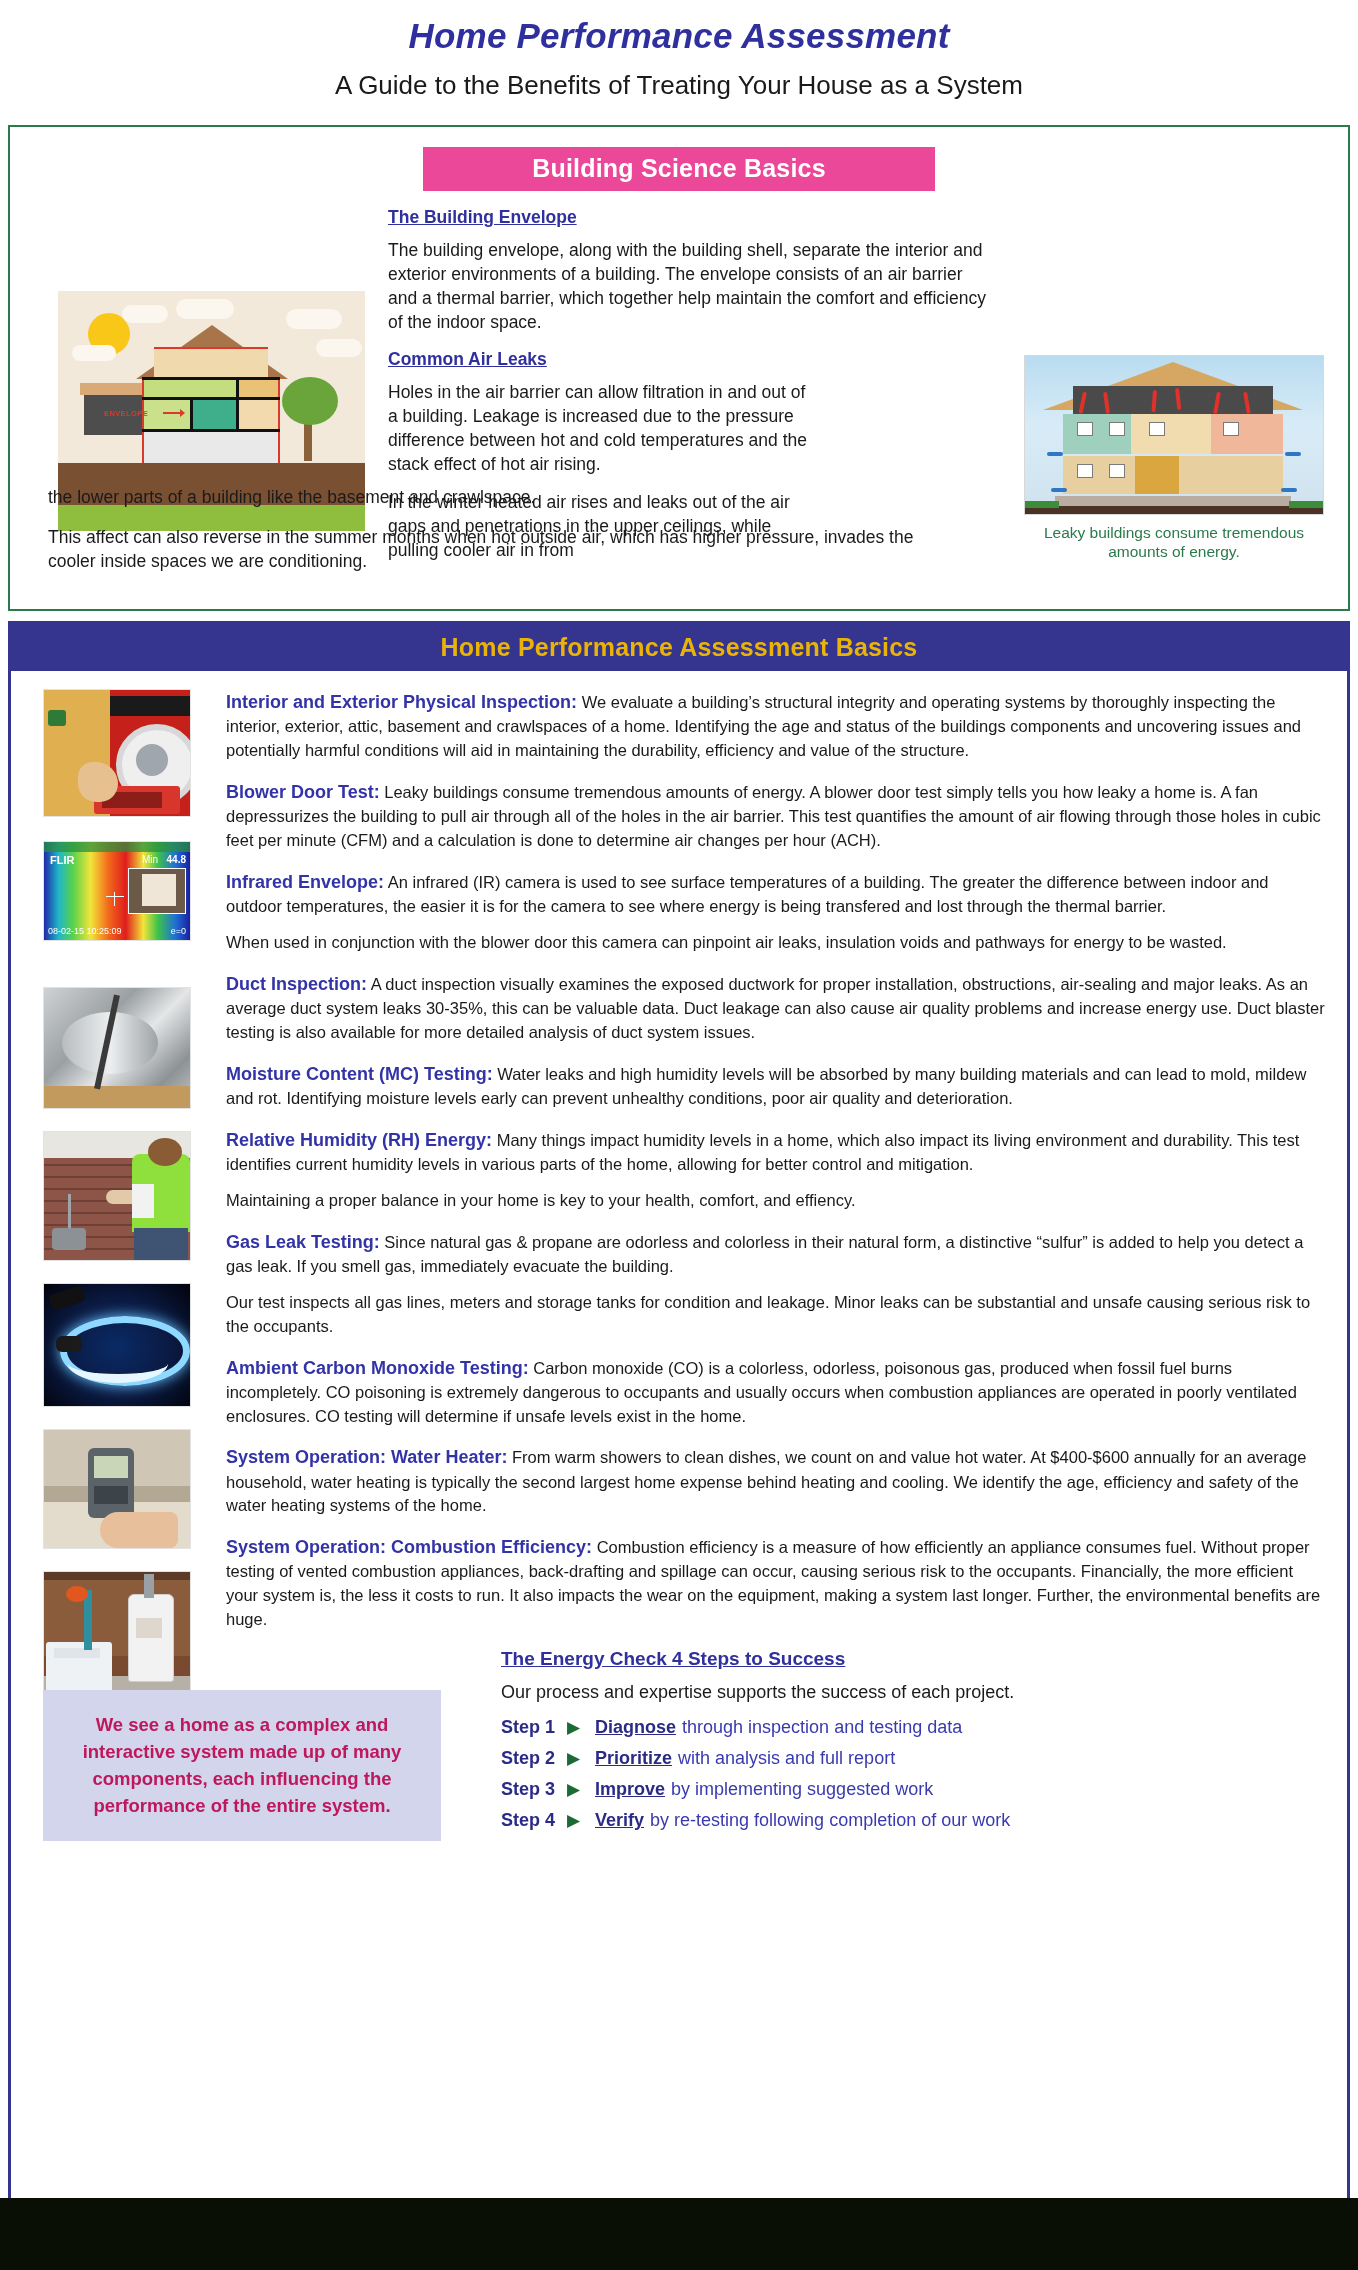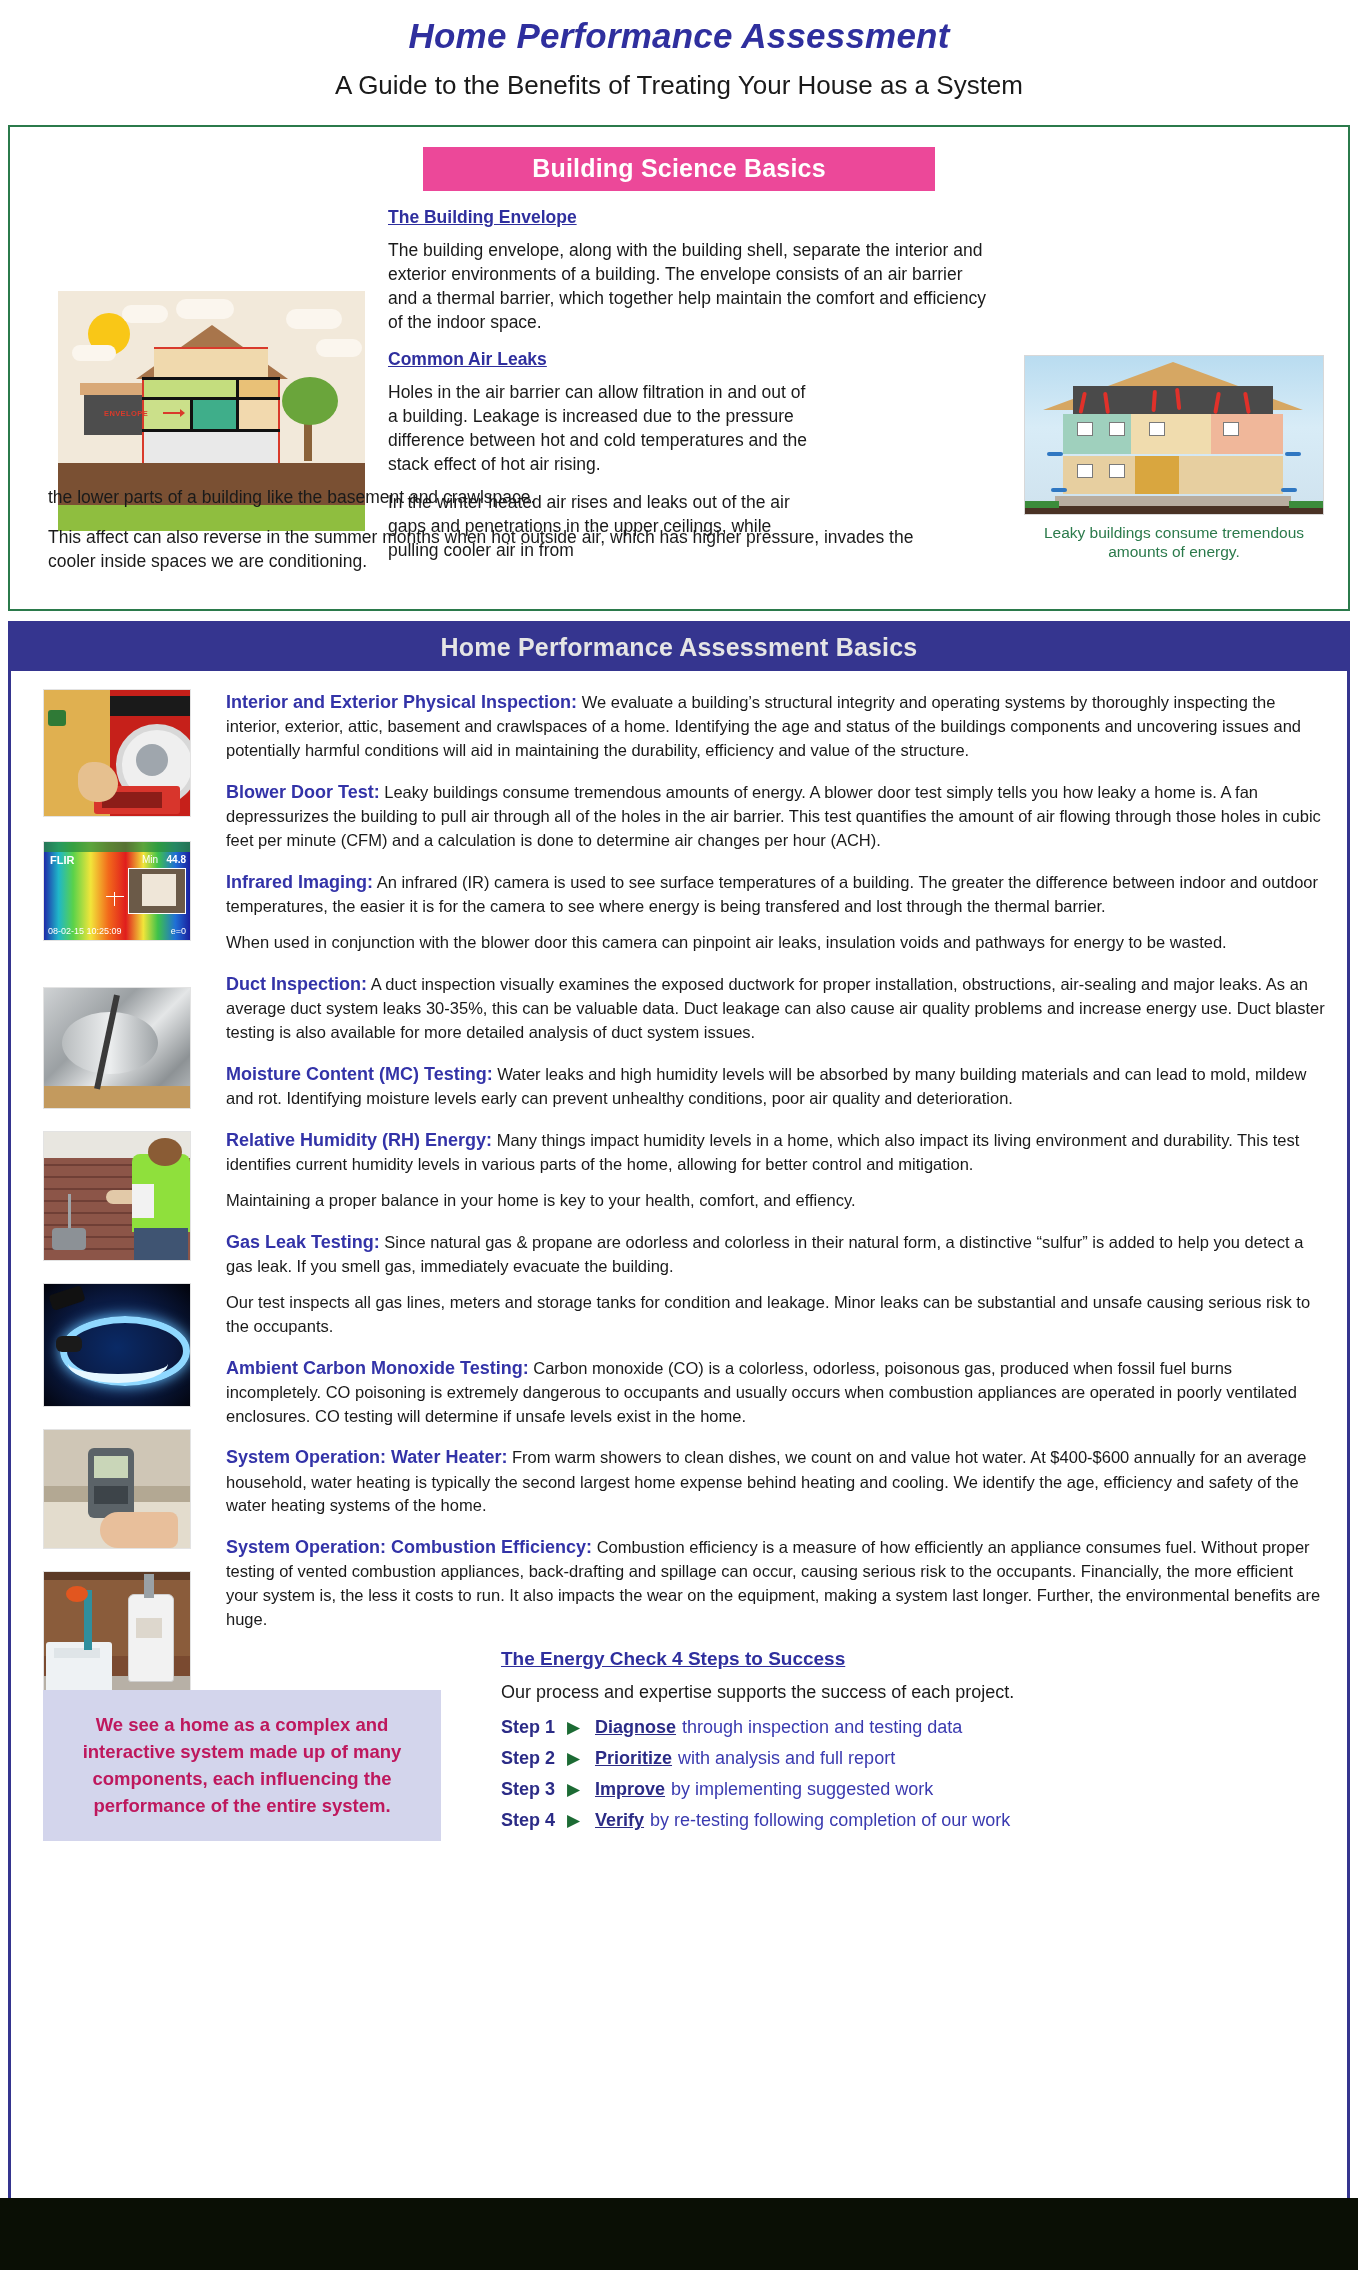--- a/index.html
+++ b/index.html
@@ -196,21 +196,21 @@
   .section-two {
     margin: 10px 8px 0 8px;
     border: 3px solid #35358f;
     background: #ffffff;
     position: relative;
     height: 1690px;
     box-sizing: border-box;
   }
   .banner-two {
     background: #35358f;
-    color: #e5e5e5;
+    color: #eab308;
     font-size: 25px;
     font-weight: bold;
     height: 47px;
     display: flex;
     align-items: center;
     justify-content: center;
     letter-spacing: 0.2px;
   }
   .s2-content {
     position: relative;
@@ -503,21 +503,21 @@
       </div>
 
       <div class="text-col">
         <p class="para">
           <span class="lead">Interior and Exterior Physical Inspection:</span><span> We evaluate a building’s structural integrity and operating systems by thoroughly inspecting the interior, exterior, attic, basement and crawlspaces of a home. Identifying the age and status of the buildings components and uncovering issues and potentially harmful conditions will aid in maintaining the durability, efficiency and value of the structure.</span>
         </p>
         <p class="para">
           <span class="lead">Blower Door Test:</span><span> Leaky buildings consume tremendous amounts of energy. A blower door test simply tells you how leaky a home is. A fan depressurizes the building to pull air through all of the holes in the air barrier. This test quantifies the amount of air flowing through those holes in cubic feet per minute (CFM) and a calculation is done to determine air changes per hour (ACH).</span>
         </p>
         <p class="para tight">
-          <span class="lead">Infrared Imaging:</span><span> An infrared (IR) camera is used to see surface temperatures of a building. The greater the difference between indoor and outdoor temperatures, the easier it is for the camera to see where energy is being transfered and lost through the thermal barrier.</span>
+          <span class="lead">Infrared Envelope:</span><span> An infrared (IR) camera is used to see surface temperatures of a building. The greater the difference between indoor and outdoor temperatures, the easier it is for the camera to see where energy is being transfered and lost through the thermal barrier.</span>
         </p>
         <p class="para">
           <span>When used in conjunction with the blower door this camera can pinpoint air leaks, insulation voids and pathways for energy to be wasted.</span>
         </p>
         <p class="para">
           <span class="lead">Duct Inspection:</span><span> A duct inspection visually examines the exposed ductwork for proper installation, obstructions, air-sealing and major leaks. As an average duct system leaks 30-35%, this can be valuable data. Duct leakage can also cause air quality problems and increase energy use. Duct blaster testing is also available for more detailed analysis of duct system issues.</span>
         </p>
         <p class="para">
           <span class="lead">Moisture Content (MC) Testing:</span><span> Water leaks and high humidity levels will be absorbed by many building materials and can lead to mold, mildew and rot. Identifying moisture levels early can prevent unhealthy conditions, poor air quality and deterioration.</span>
         </p>

